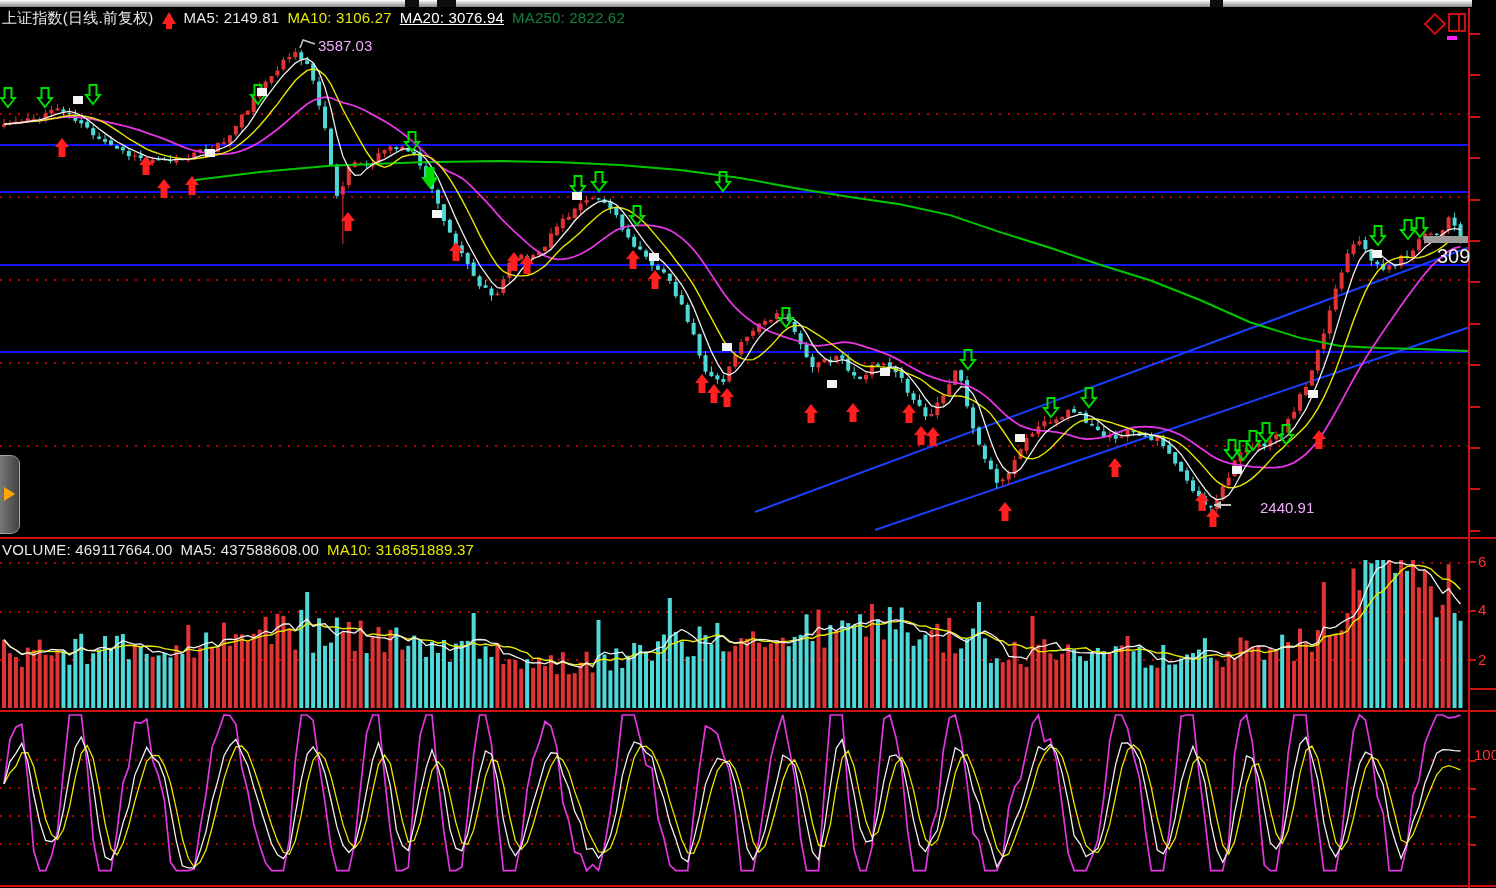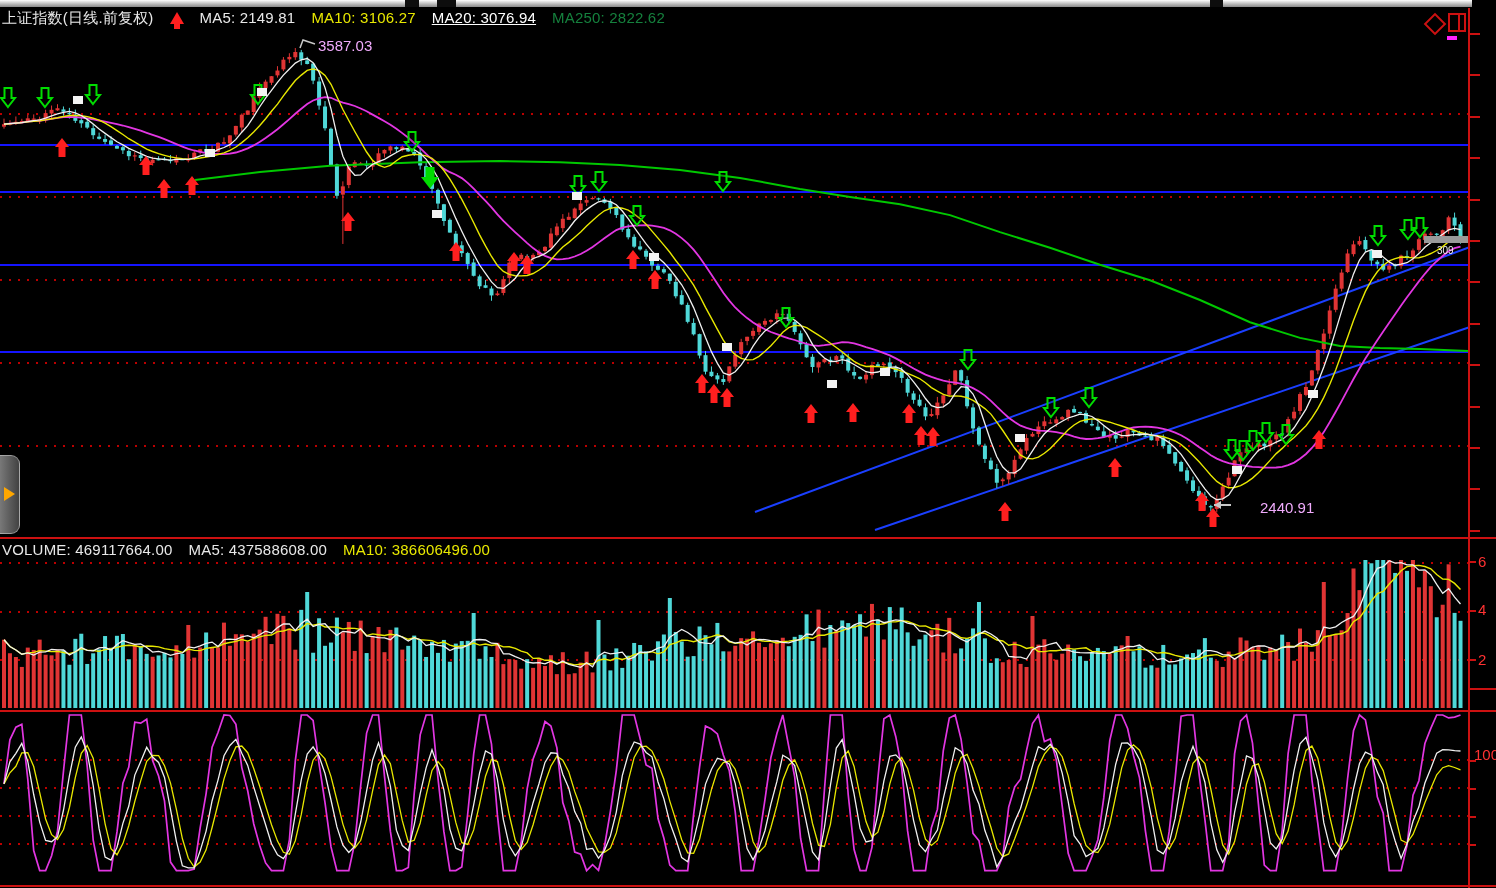--- a/index.html
+++ b/index.html
@@ -1,41 +1,41 @@
 <!DOCTYPE html>
 <html><head>
 <meta charset="utf-8">
 <style>
   html,body{margin:0;padding:0;background:#000;}
   .screen{position:relative;width:1496px;height:888px;background:#000;overflow:hidden;
           font-family:"Liberation Sans","DejaVu Sans",sans-serif;}
   .abs{position:absolute;}
   .txt{white-space:nowrap;font-size:15px;line-height:18px;letter-spacing:0.2px;}
   .w{color:#e8e8e8;} .y{color:#e8e800;} .m{color:#ffffff;text-decoration:underline;} .g{color:#15803d;}
-  .hdr{display:flex;gap:16px;align-items:center;justify-content:flex-end;}
+  .hdr{display:flex;gap:8px;align-items:center;justify-content:flex-end;}
   
   .topstrip{left:0;top:0;width:1472px;height:7px;
             background:linear-gradient(#ffffff,#bdbdbd 55%,#8a8a8a);}
   .notch{top:0;height:7px;background:#0d0d0d;}
   
   .uparrow{display:inline-block;width:0;height:0;border-left:7px solid transparent;
            border-right:7px solid transparent;border-bottom:12px solid #ff1f1f;position:relative;}
   .uparrow::after{content:"";position:absolute;left:-3px;top:12px;width:6px;height:5px;background:#ff1f1f;}
   
   .sidetab{left:0;top:455px;width:19px;height:77px;background:linear-gradient(90deg,rgba(185,185,185,.65),rgba(120,120,120,.55));
            border-radius:0 9px 9px 0;border:1px solid rgba(220,220,220,.5);border-left:none;}
   .sidetab .tri{position:absolute;left:4px;top:31px;width:0;height:0;
         border-top:7px solid transparent;border-bottom:7px solid transparent;border-left:11px solid #ffa700;}
   
   .diamond{left:1427px;top:16px;width:12px;height:12px;border:2px solid #cc1111;transform:rotate(45deg);}
   .winicon{left:1448px;top:13px;width:14px;height:15px;border:2px solid #cc1111;}
   .winicon .v{position:absolute;left:8px;top:0;width:2px;height:15px;background:#cc1111;}
   .mdash{left:1447px;top:36px;width:10px;height:4px;background:#ff22ff;}
   .anntxt{color:#f0abfc;font-size:15px;}
-  .pricebox{color:#f2f2f2;font-size:10px;}
+  .pricebox{color:#f2f2f2;font-size:20px;}
   .axis-num{font-size:15px;color:#ff3232;}
   .scale-lbl{font-size:14px;color:#e8e8e8;}
 </style>
 </head>
 <body>
 
 <div class="screen">
 
   <div class="abs topstrip"></div>
   <div class="abs notch" style="left:405px;width:14px;"></div>
@@ -916,21 +916,21 @@
     <span class="txt g">MA250: 2822.62</span>
   </div>
 
   <div class="abs anntxt" style="left:318px;top:37px;">3587.03</div>
   <div class="abs anntxt" style="left:1260px;top:499px;">2440.91</div>
   <div class="abs pricebox" style="left:1437px;top:245px;">309</div>
 
   <div class="abs hdr" style="left:2px;top:541px;">
     <span class="txt w">VOLUME: 469117664.00</span>
     <span class="txt w">MA5: 437588608.00</span>
-    <span class="txt y">MA10: 386606496.00</span>
+    <span class="txt y">MA10: 316851889.37</span>
   </div>
 
   <div class="abs axis-num" style="left:1478px;top:553px;">6</div>
   <div class="abs axis-num" style="left:1478px;top:601px;">4</div>
   <div class="abs axis-num" style="left:1478px;top:651px;">2</div>
   <div class="abs scale-lbl" style="left:1509px;top:692px;">X17</div>
 
   <div class="abs axis-num" style="left:1474px;top:746px;">100</div>
 
   <div class="abs diamond"></div>

